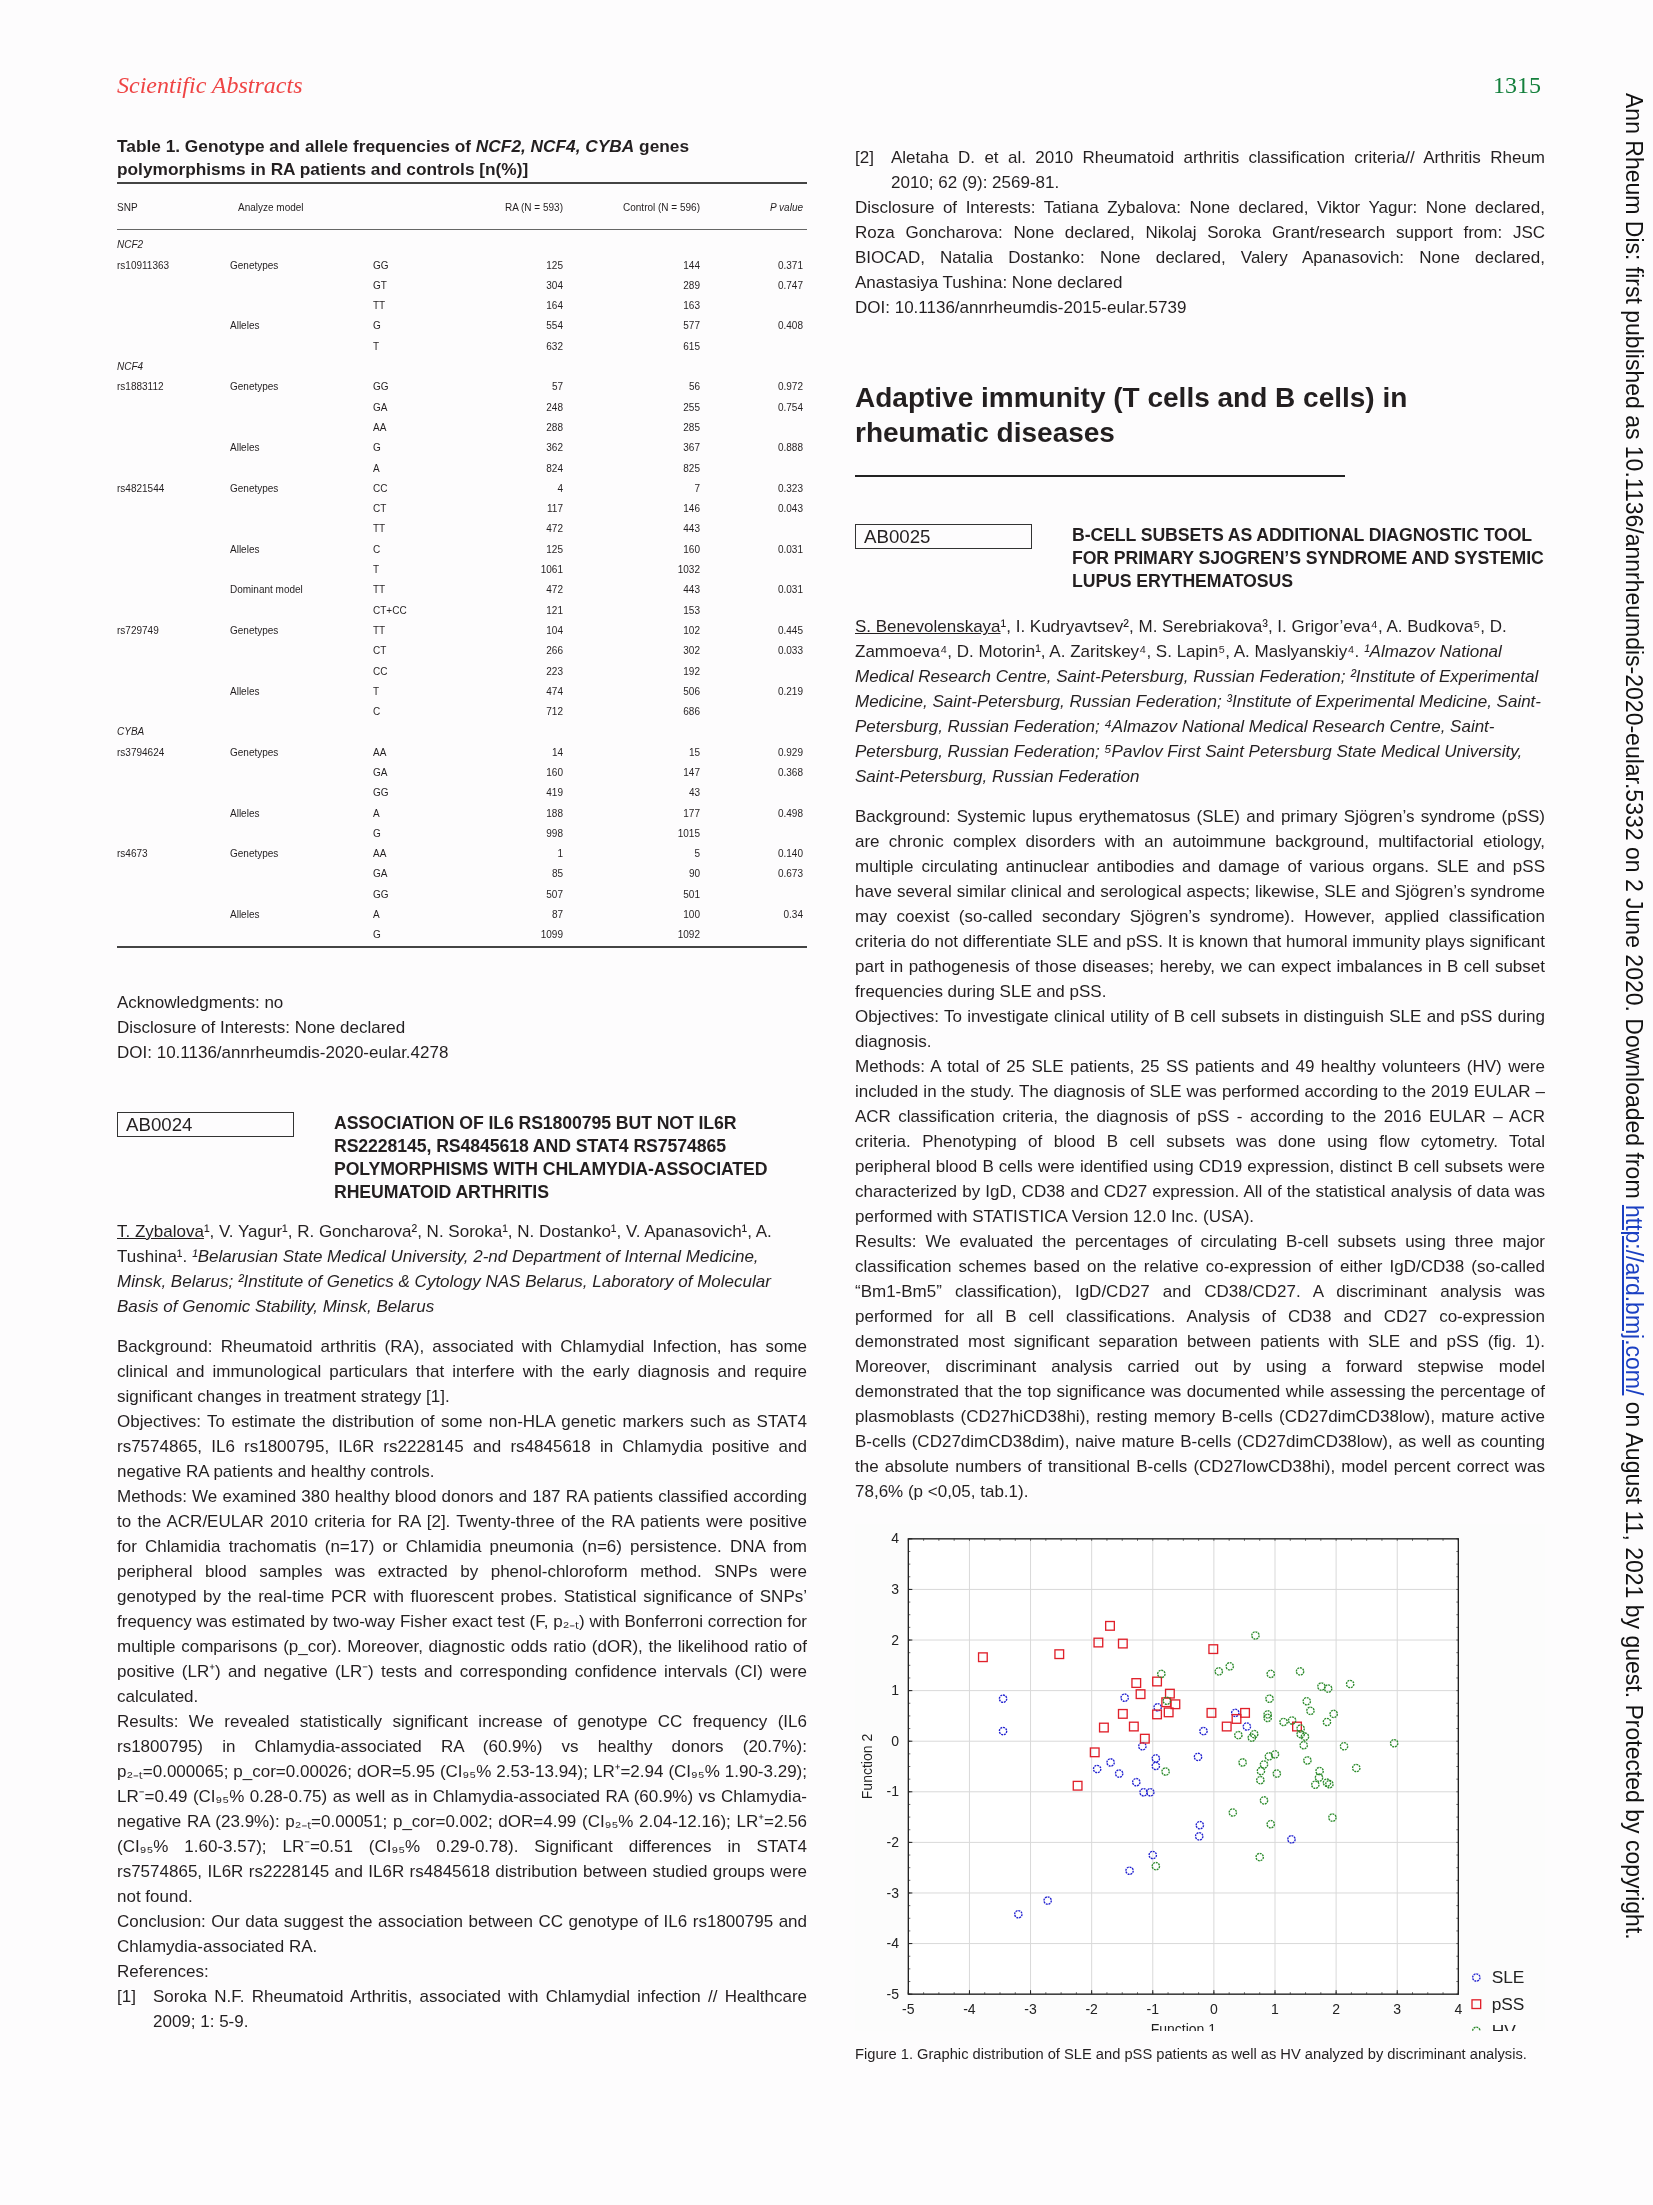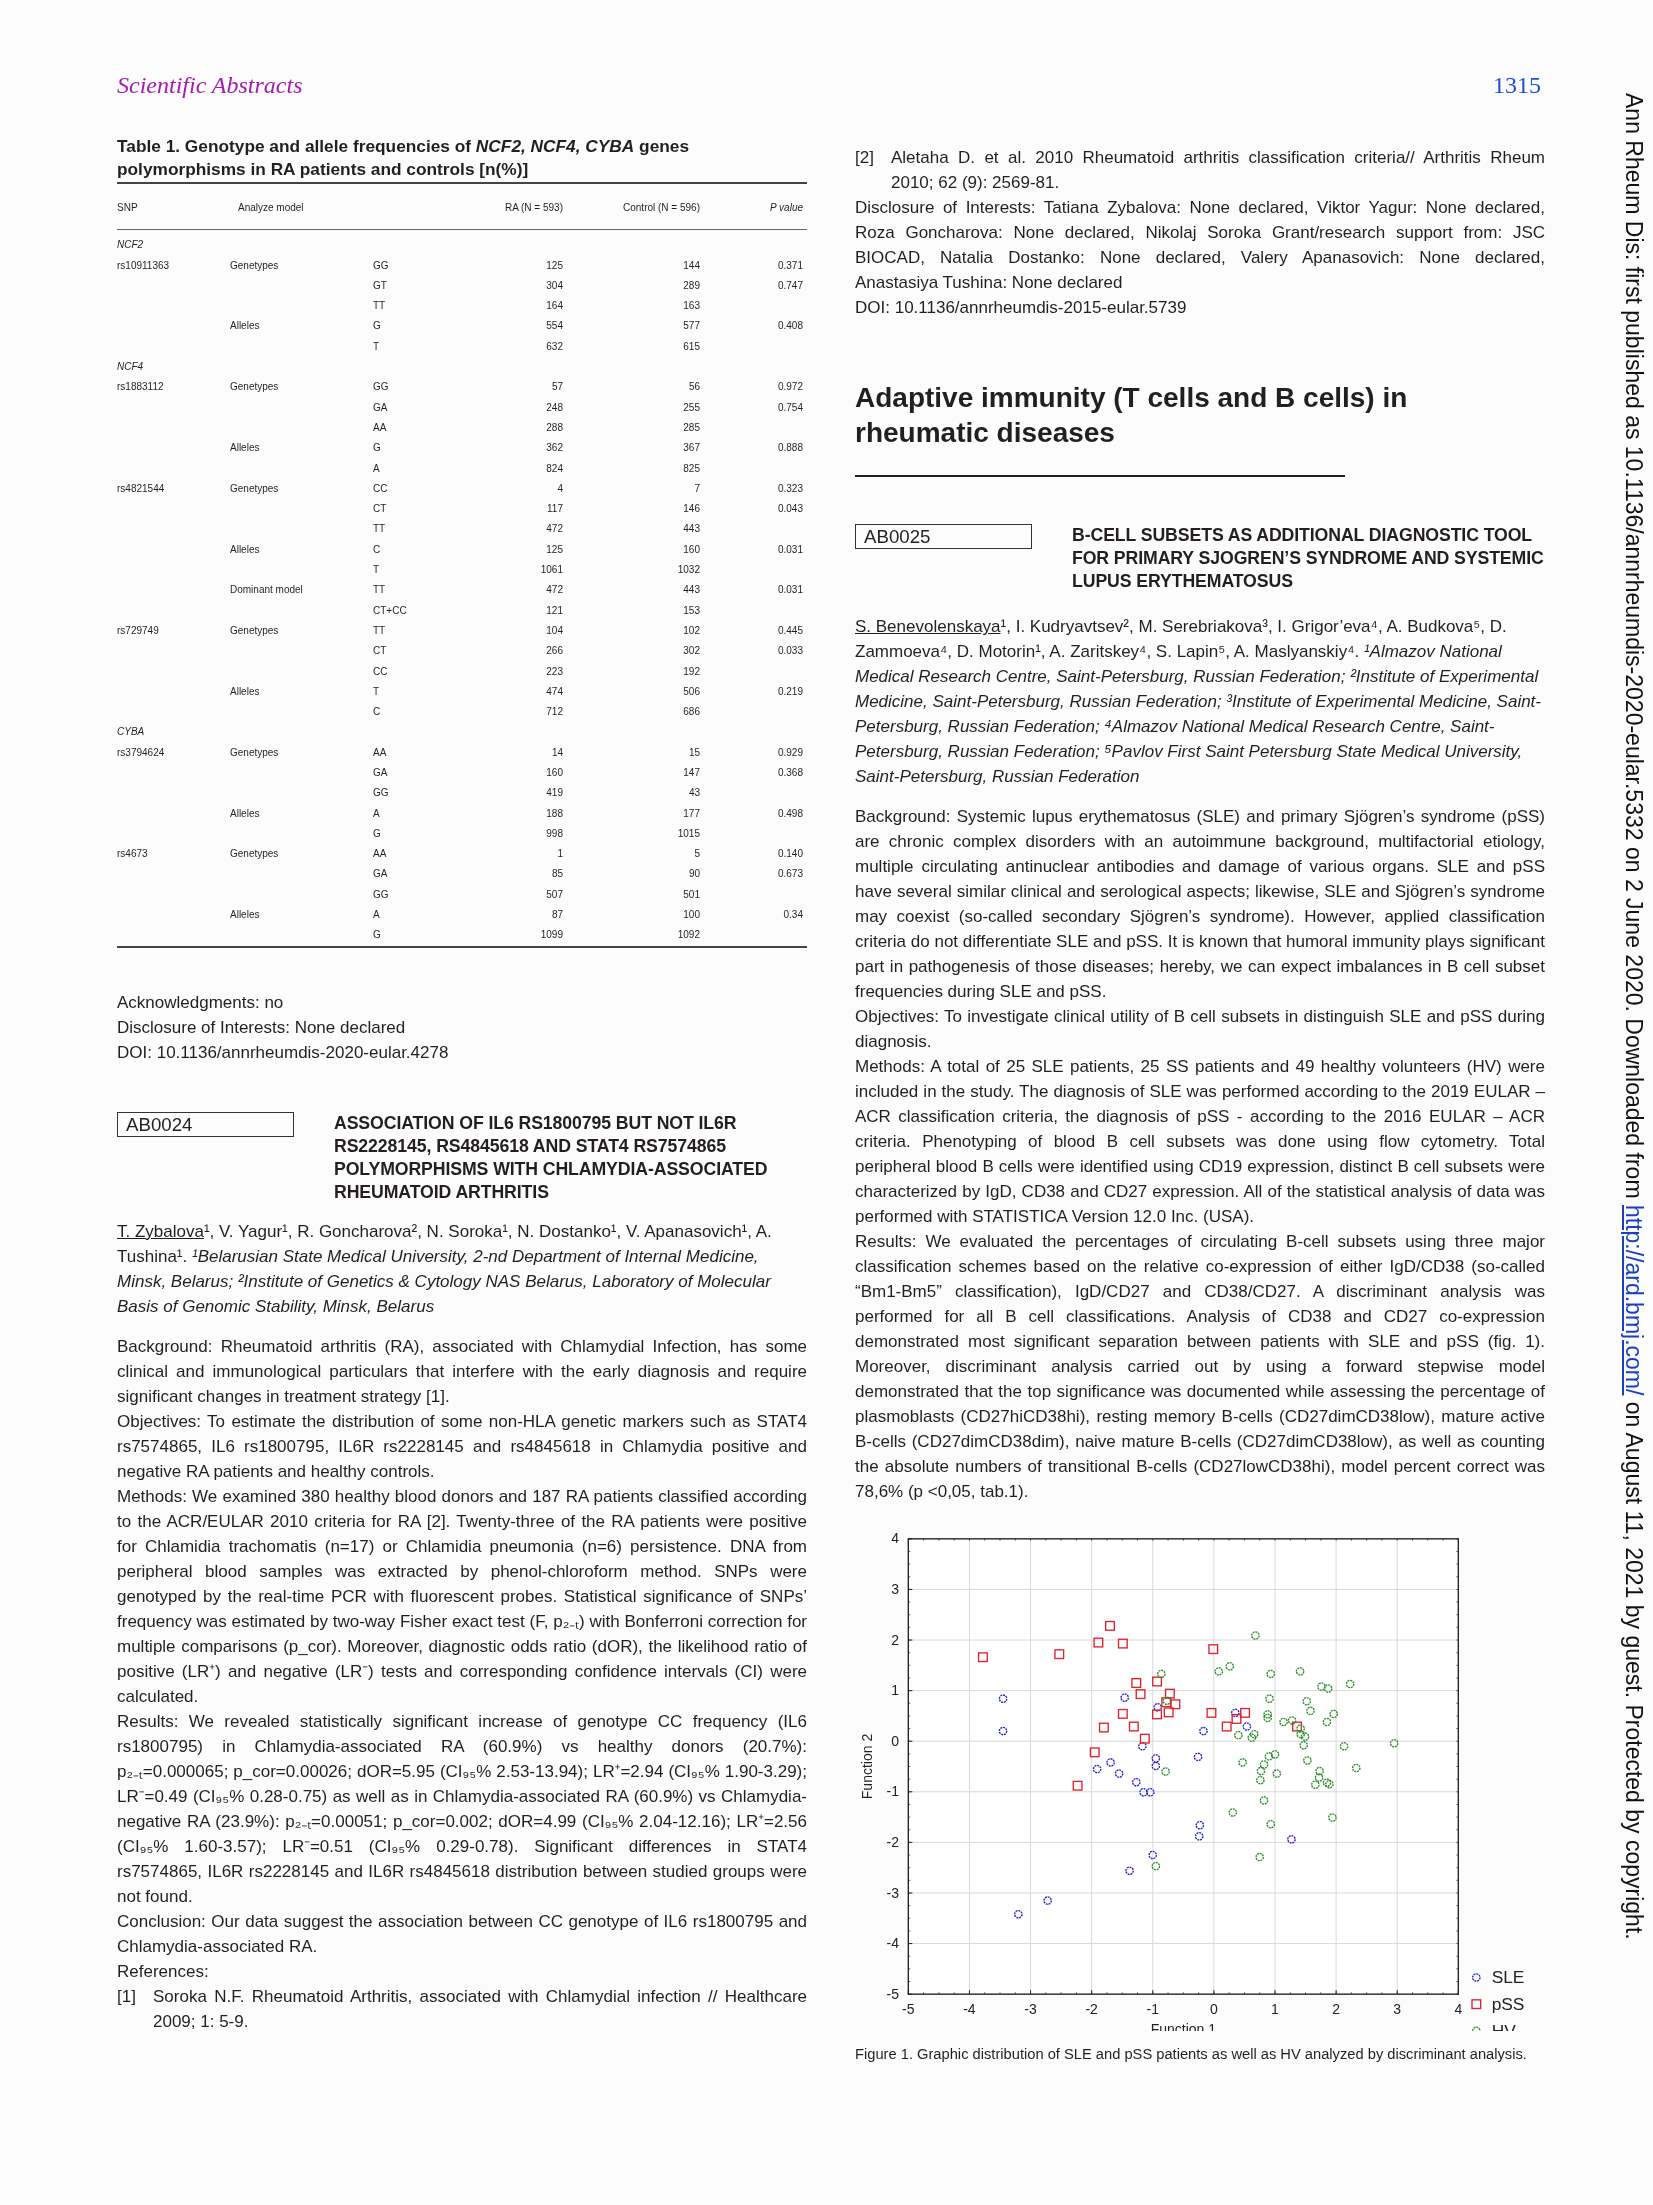--- a/index.html
+++ b/index.html
@@ -1,20 +1,20 @@
 <!DOCTYPE html>
 <html style="font-size:10.7px"><head>
 <meta charset="utf-8">
 <style>
   html, body { margin:0; padding:0; background:#fdfcfd; }
   body { width:1654px; height:2205px; position:relative; overflow:hidden; color:#231f20;
          font-family:"Liberation Sans", sans-serif; }
   .running-head { position:absolute; top:72px; left:117px; font-family:"Liberation Serif", serif;
-         font-style:italic; font-size:24px; color:#a21caf; }
-  .page-num { position:absolute; top:72px; right:113px; font-family:"Liberation Serif", serif; font-size:24px; color:#1d4ed8; }
+         font-style:italic; font-size:24px; color:#ef4444; }
+  .page-num { position:absolute; top:72px; right:113px; font-family:"Liberation Serif", serif; font-size:24px; color:#15803d; }
   .side-note { position:absolute; top:93px; left:1647px; transform-origin:0 0; transform:rotate(90deg);
          font-size:23px; white-space:nowrap; color:#111; }
   .side-note a { color:#1a3fc2; text-decoration:underline; }
   .col { position:absolute; top:133px; width:690px; font-size:17px; line-height:25px; }
   .col-left { left:117px; }
   .col-right { left:855px; }
   p { margin:0; text-align:justify; }
   b.lbl { font-weight:normal; }
   .tbl-title { font-weight:bold; font-size:17.3px; line-height:23px; margin-top:2px; }
   table.gt { width:100%; border-collapse:collapse; margin-top:1px; font-size:10px; }

